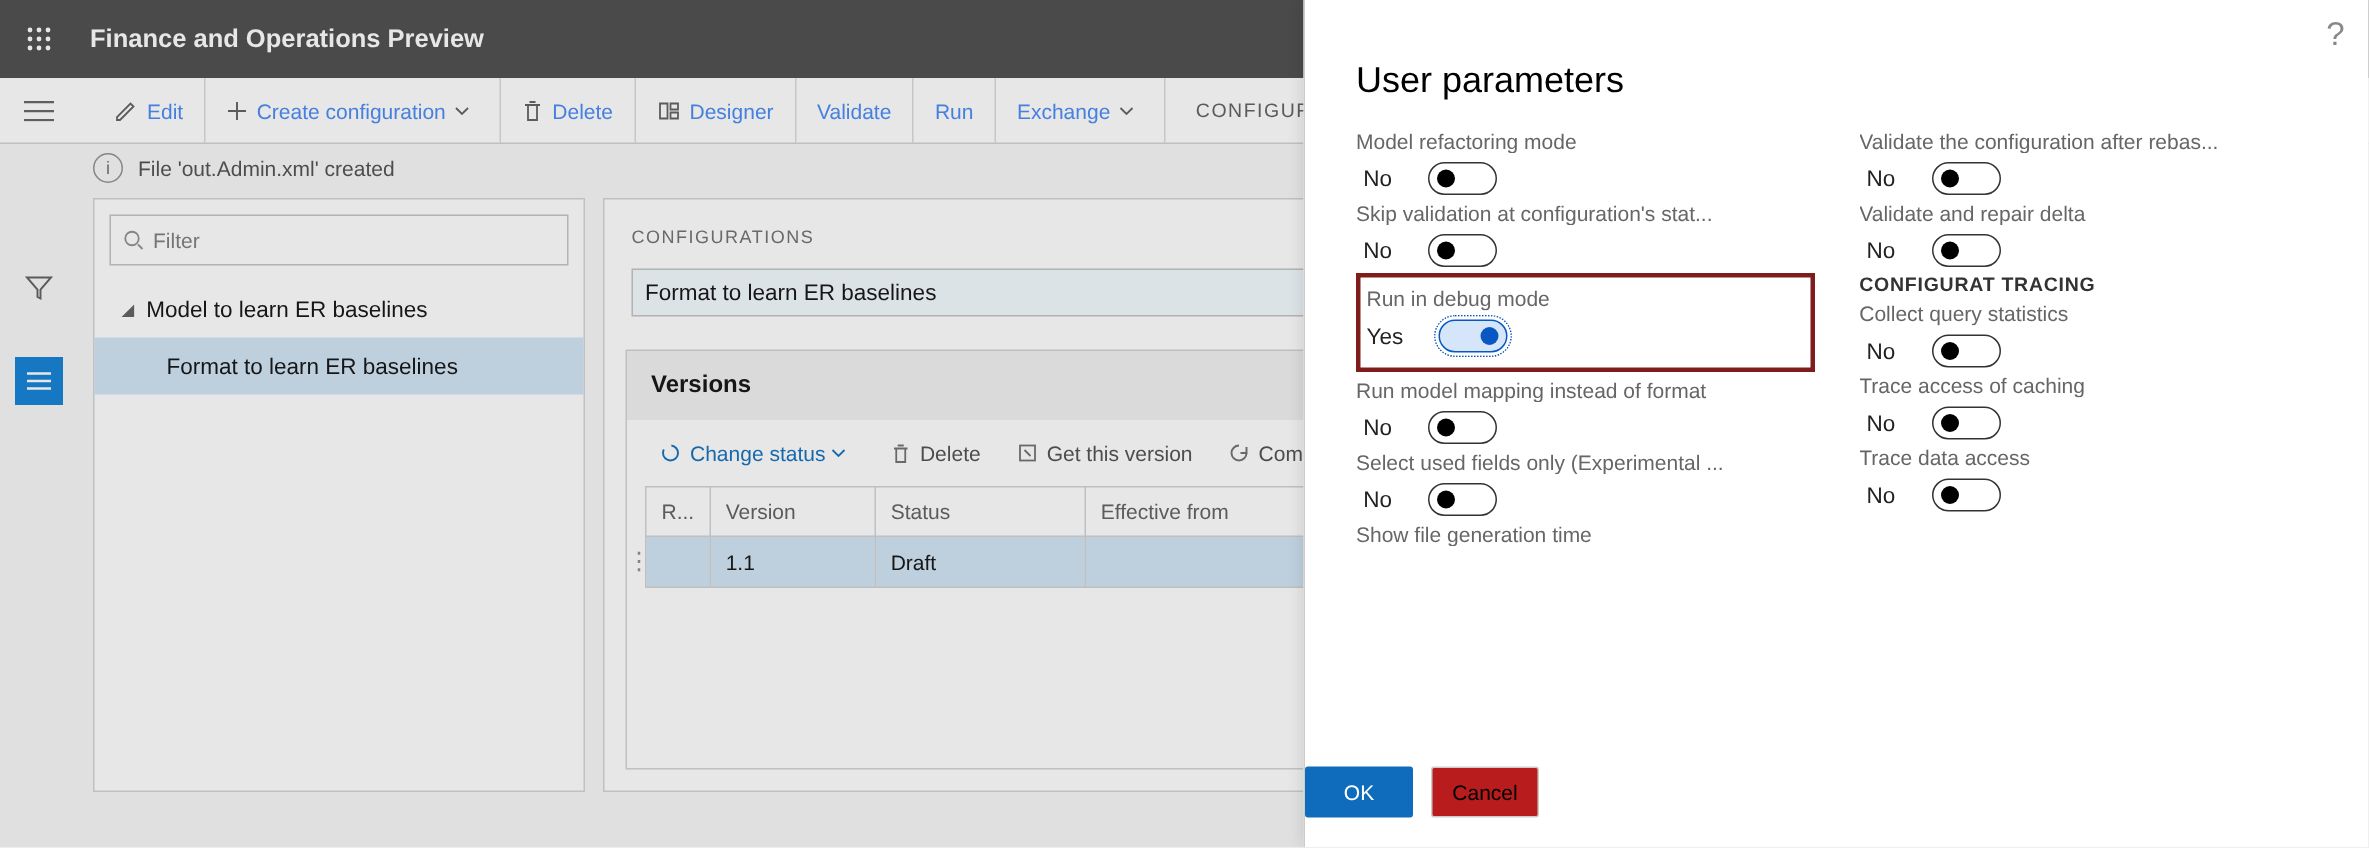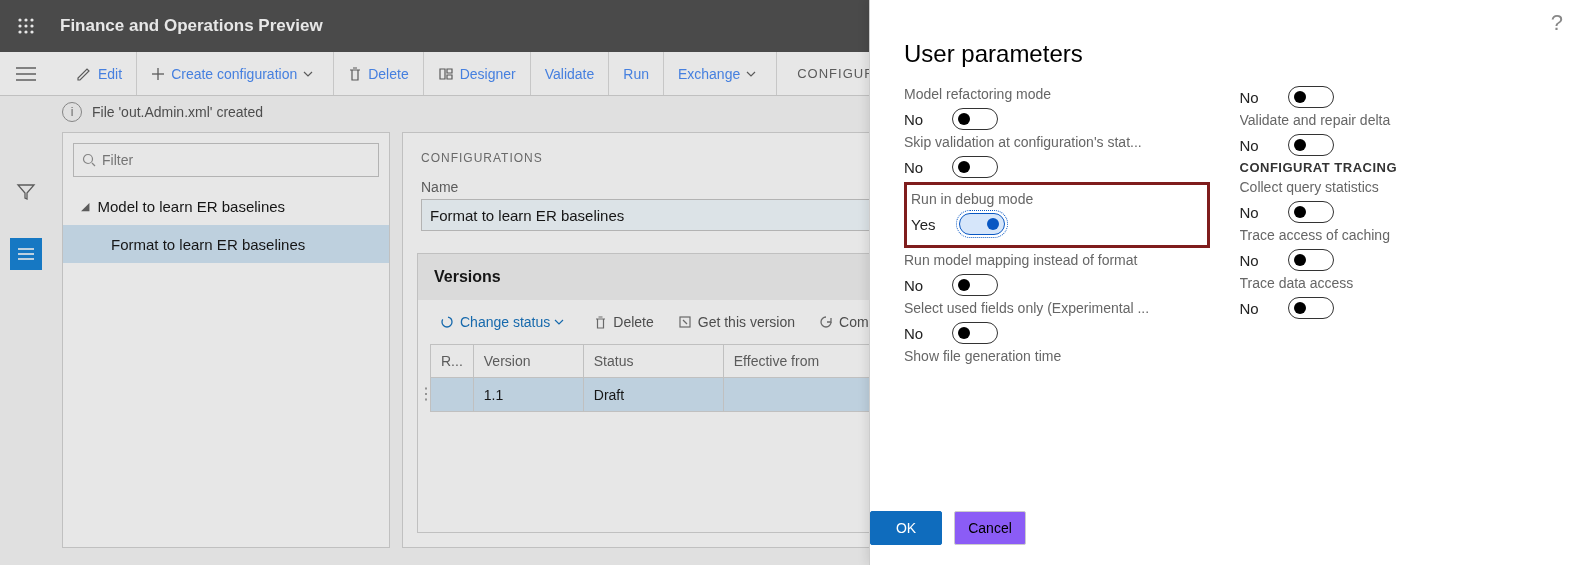--- a/index.html
+++ b/index.html
@@ -78,33 +78,33 @@
   
   .side-panel { position:absolute; top:0; right:0; width:710px; height:100%; background:#fff; border-left:1px solid #ccc; display:flex; flex-direction:column; box-shadow: -2px 0 10px rgba(0,0,0,0.1); }
   .side-panel .sp-help { position:absolute; top:10px; right:16px; font-size:22px; color:#888; cursor:pointer; }
   .sp-title { font-size:24px; font-weight:400; padding: 40px 34px 18px 34px; }
   .sp-body { flex:1; overflow:hidden; padding: 0 34px; display:flex; gap: 30px; position:relative; }
   .sp-col { flex:1; display:flex; flex-direction:column; gap: 4px; }
   .param { }
   .param.highlight { border: 3px solid #7f1d1d; padding: 6px 10px 10px 4px; }
   .param-label { font-size:14px; color:#666; margin-bottom: 6px; white-space:nowrap; overflow:hidden; text-overflow:ellipsis; }
   .param-row { display:flex; align-items:center; gap: 24px; }
-  .param-val { font-size:15px; color:#222; min-width: 24px; }
+  .param-val { font-size:15px; color:#222; min-width: 24px; text-align: right; }
   .section-head { font-size:13px; font-weight:700; letter-spacing: 0.5px; color:#333; }
   
   .toggle { width:46px; height:22px; border:1px solid #333; border-radius:11px; position:relative; background:#fff; cursor:pointer; }
   .toggle .knob { position:absolute; width:12px; height:12px; background:#000; border-radius:50%; top:4px; left:5px; }
   .toggle.on { background:#d6e6fa; border-color:#0857c3; }
   .toggle.on .knob { left:auto; right:5px; background:#0857c3; }
   .toggle.focused { outline: 1px dotted #0857c3; outline-offset: 2px; }
   
   .sp-footer { padding: 16px 30px 20px 0; display:flex; justify-content:flex-start; gap: 12px; }
   .btn { min-width:72px; height:34px; font-size:14px; border:1px solid #ccc; background:#f3f3f3; cursor:pointer; border-radius:2px; }
   .btn.primary { background:#0f6cbd; color:#fff; border-color:#0f6cbd; }
-  .btn.light { background:#8b5cf6; }
+  .btn.light { background:#b91c1c; }
 </style>
 </head>
 <body>
 
 <div class="topbar">
   <div class="waffle">
     <svg width="18" height="18" viewBox="0 0 18 18">
         <circle cx="3" cy="3" r="1.6"></circle>
         <circle cx="9" cy="3" r="1.6"></circle>
         <circle cx="15" cy="3" r="1.6"></circle>
@@ -222,21 +222,20 @@
           <div class="tree-item child">
             <span>Format to learn ER baselines</span>
           </div>
         </div>
       </div>
 
       <div class="panel right-panel">
         <div class="section-label">CONFIGURATIONS</div>
         <div class="form-row">
           <div class="form-col">
-            <div class="form-label">Name</div>
             <input class="form-input" value="Format to learn ER baselines" style="">
           </div>
           <div class="form-col">
             <div class="form-label">Description</div>
           </div>
         </div>
 
         <div class="versions-card">
           <div class="versions-head">Versions</div>
           <div class="versions-toolbar">
@@ -356,20 +355,21 @@
             </div>
           </div>
       </div>
       <div class="param">
         <div class="param-label">Show file generation time</div>
       </div>
     </div>
 
     <div class="sp-col">
       <div class="param">
+        <div class="param-label">Validate the configuration after rebas...</div>
         <div class="param-row">
             <span class="param-val">No</span>
             <div class="toggle">
               <div class="knob"></div>
             </div>
           </div>
       </div>
       <div class="param">
         <div class="param-label">Validate and repair delta</div>
         <div class="param-row">

